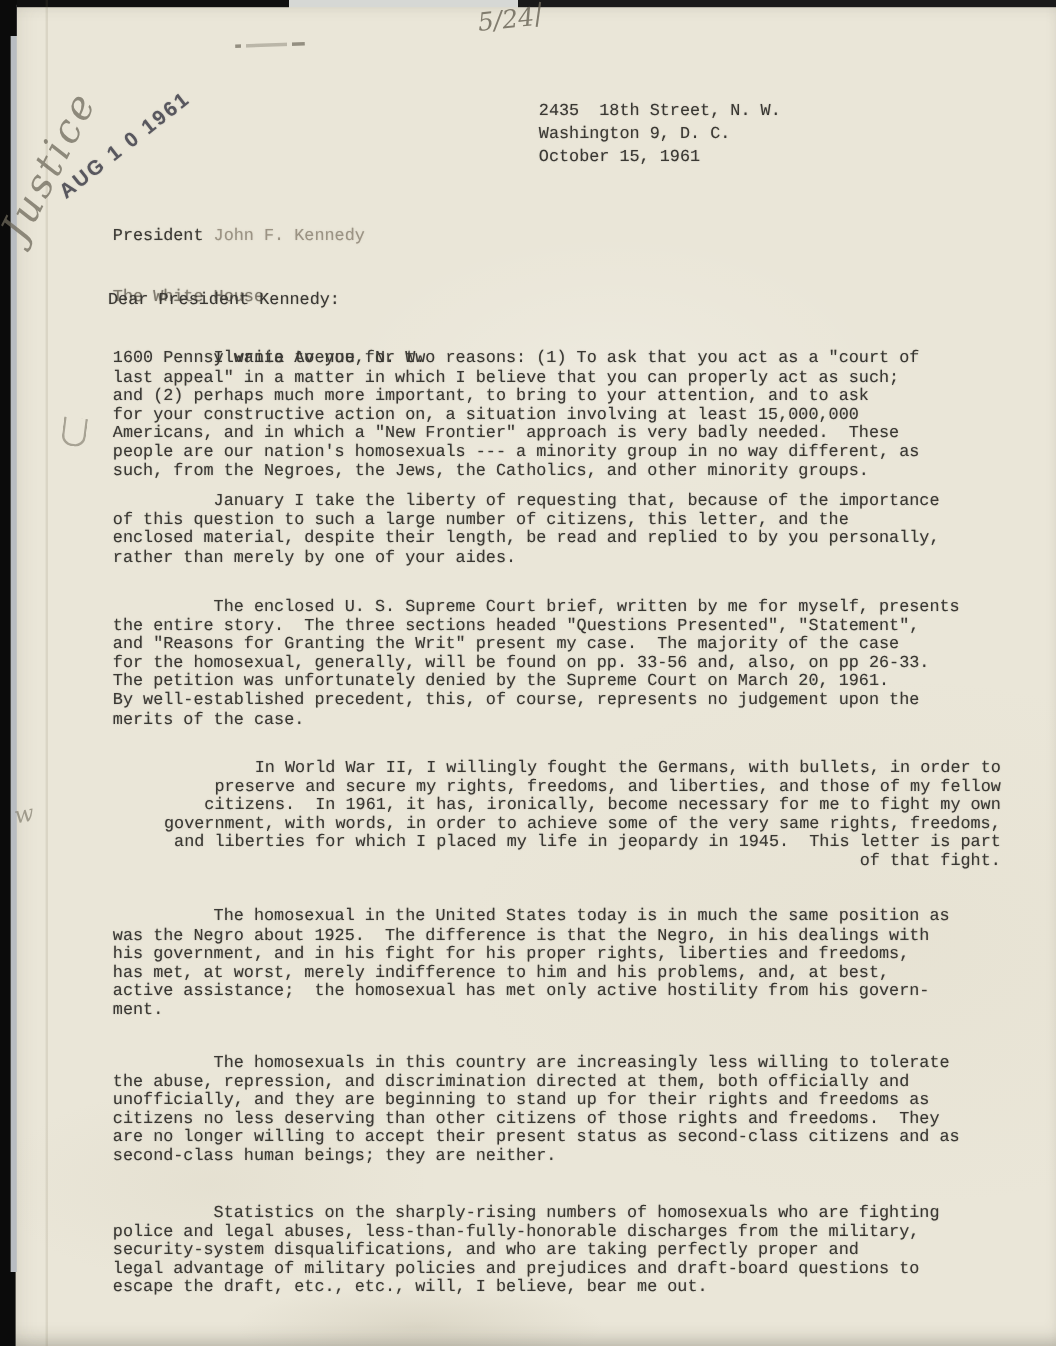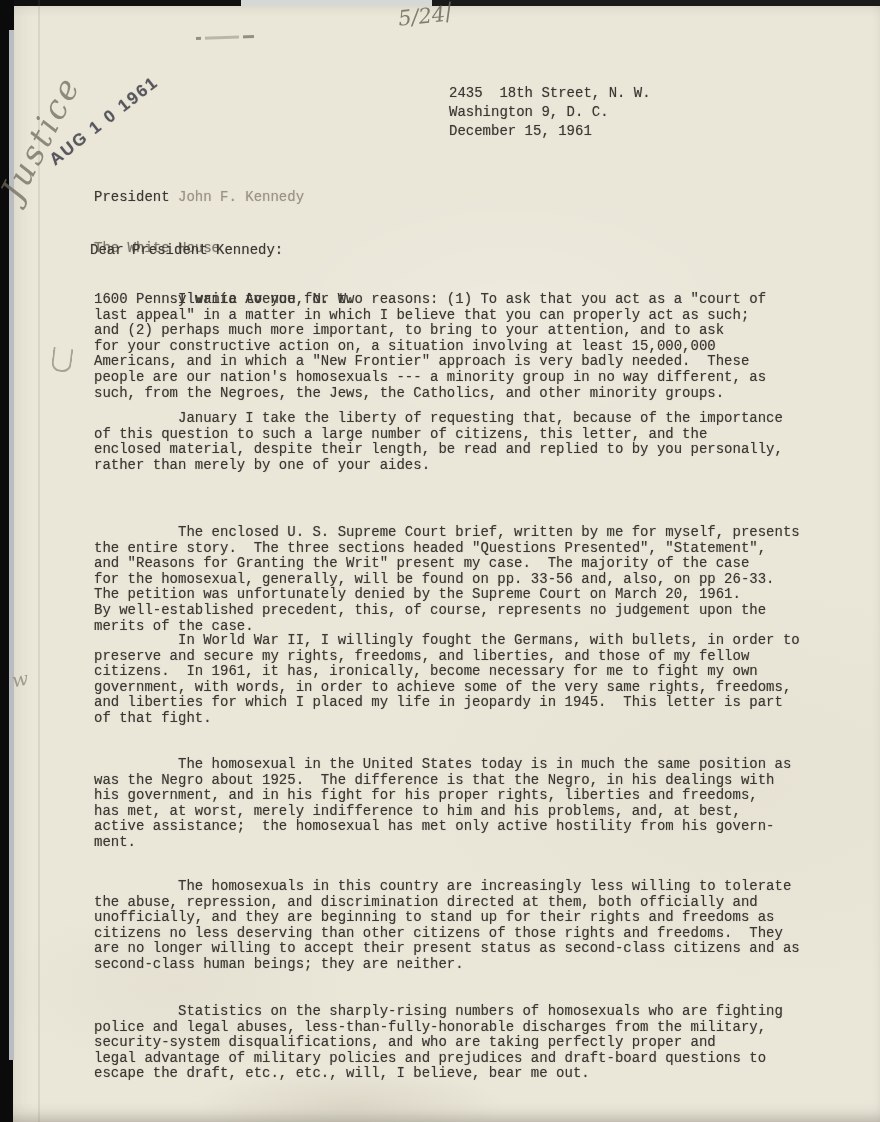--- a/index.html
+++ b/index.html
@@ -28,21 +28,21 @@
   .corner-bl{position:absolute;left:0;top:1060px;width:13px;height:62px;background:#0b0b0b;}
   .crease-v{position:absolute;left:38px;top:0;width:2px;height:1122px;background:rgba(120,110,88,.14);}
 
   
   .typed{position:absolute;font-size:14px;line-height:15.6px;white-space:pre-wrap;
     text-shadow:0 0 1px rgba(56,54,48,.45);letter-spacing:0;}
   .sender{left:449px;top:84px;line-height:19px;}
   .recipient{left:94px;top:155px;line-height:17px;}
   .salutation{left:90px;top:243px;}
   .para{left:94px;width:740px;}
-  .p1{top:292px;} .p2{top:411px;} .p3{top:525px;} .p4{top:633px;}
+  .p1{top:292px;} .p2{top:411px;} .p3{top:499px;} .p4{top:633px;text-align:right;}
   .p5{top:757px;} .p6{top:879px;} .p7{top:1004px;}
   .faded{color:#9b9384;text-shadow:0 0 1px rgba(150,142,125,.5);}
   .semi-faded{color:#7e786b;}
 
   
   .hand{position:absolute;font-family:"DejaVu Serif","Liberation Serif",serif;
     font-style:italic;color:var(--pencil,#6f6a5c);}
   .note-524{left:398px;top:4px;font-size:21px;transform:rotate(-6deg);opacity:.85;}
   .note-524 .tick{display:inline-block;transform:rotate(14deg) translateY(-3px);}
   .note-justice{left:10px;top:178px;font-size:33px;letter-spacing:3px;opacity:.75;
@@ -74,21 +74,21 @@
   <div class="corner-bl"></div>
   <div class="crease-v"></div>
 
   <div class="hand note-524"><span>5/24</span><span class="tick">|</span></div>
   <div class="hand note-justice">Justice</div>
   <div class="stamp">AUG 1 0 1961</div>
   <div class="pencil-dash"></div>
   <div class="pencil-u"></div>
   <div class="pencil-w">w</div>
 
-  <div class="typed sender"><div>2435  18th Street, N. W.</div><div>Washington 9, D. C.</div><div>December 15, 1961</div></div>
+  <div class="typed sender"><div>2435  18th Street, N. W.</div><div>Washington 9, D. C.</div><div>October 15, 1961</div></div>
 
   <div class="typed recipient">
     <div><span>President </span><span class="faded">John F. Kennedy</span></div>
     <div class="semi-faded">The White House</div>
     <div>1600 Pennsylvania Avenue, N. W.</div>
   </div>
 
   <div class="typed salutation">Dear President Kennedy:</div>
 
   <div class="typed para p1">          I write to you for two reasons: (1) To ask that you act as a "court of

